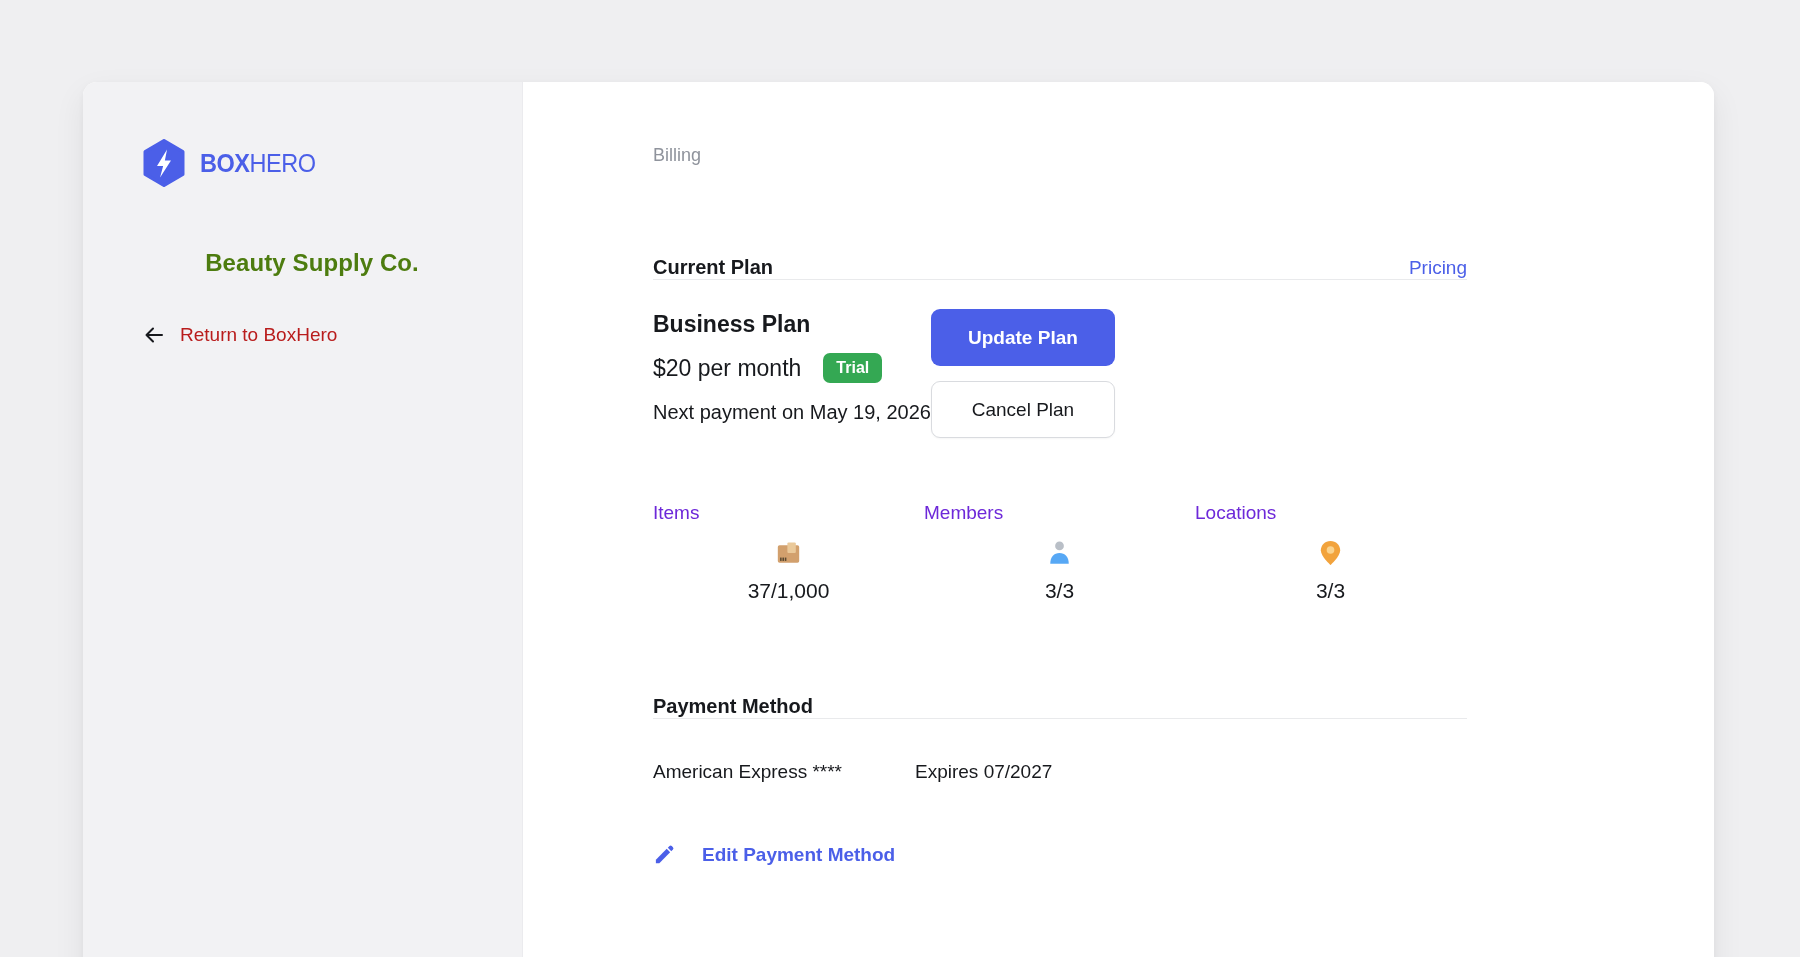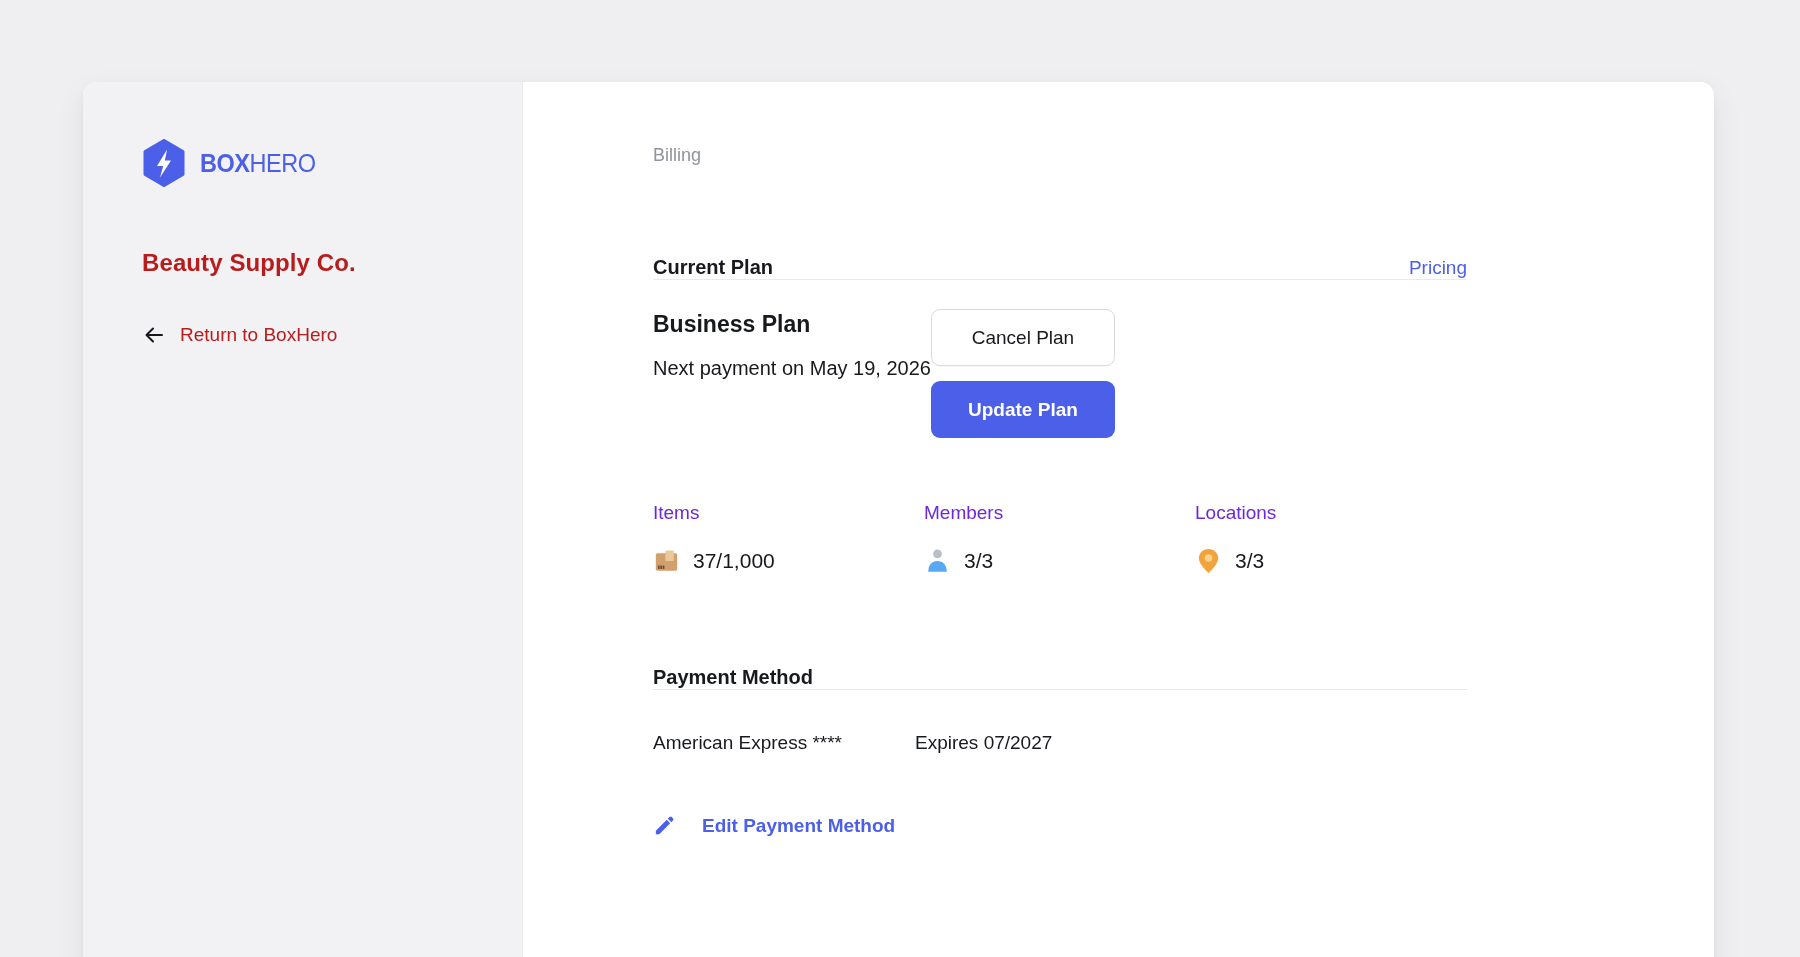--- a/index.html
+++ b/index.html
@@ -18,21 +18,21 @@
   
   .sidebar {
     width:440px; flex:0 0 440px; background:#f2f2f4;
     border-right:1px solid #ebebee; padding:57px 40px 0 59px;
   }
   .logo-row { display:flex; align-items:center; gap:14px; }
   .logo-hex { width:44px; height:48px; display:block; }
   .wordmark { font-size:25px; letter-spacing:-0.5px; color:var(--accent-blue,#4b5fe8); transform:scaleX(0.94); transform-origin:left center; white-space:nowrap; }
   .wordmark .b { font-weight:700; }
   .wordmark .h { font-weight:400; }
-  .company { margin-top:62px; font-size:24px; font-weight:700; color:#b91c1c; letter-spacing:0.1px; }
+  .company { margin-top:62px; font-size:24px; font-weight:700; color:#4d7c0f; letter-spacing:0.1px;text-align:center; }
   .return-link { margin-top:46px; display:flex; align-items:center; gap:14px; font-size:19px; color:#b91c1c; cursor:pointer; }
   .return-link svg { display:block; }
 
   
   .main { flex:1; background:#ffffff; padding:63px 0 0 130px; }
   .content { width:814px; }
   .page-title { font-size:18px; color:#8f939c; }
 
   .section-head {
     display:flex; justify-content:space-between; align-items:baseline;
@@ -55,21 +55,21 @@
   .plan-buttons { display:flex; flex-direction:column; gap:15px; }
   .btn { width:184px; height:57px; border-radius:9px; font-size:19px; cursor:pointer;
          font-family:"Liberation Sans",sans-serif; display:flex; align-items:center; justify-content:center; }
   .btn-primary { background:var(--accent-blue,#4b5fe8); color:#ffffff; font-weight:600; border:none; }
   .btn-secondary { background:#ffffff; color:#17191d; font-weight:500; border:1px solid #d9dbdf;
                    box-shadow:0 1px 2px rgba(20,22,30,0.04); }
 
   .usage-row { margin-top:64px; display:flex; }
   .usage-col { width:271px; }
   .usage-label { font-size:19px; color:#6d28d9; }
-  .usage-value { margin-top:23px; display:flex; align-items:center; gap:13px; font-size:21px; color:#17191d; }
+  .usage-value { margin-top:15px; display:flex; align-items:center; gap:13px; font-size:21px; color:#17191d;flex-direction:column; }
   .usage-value svg { display:block; }
 
   .section-head.payment { margin-top:92px; }
 
   .card-row { margin-top:42px; display:flex; align-items:center; font-size:19px; color:#17191d; }
   .card-name { width:262px; }
 
   .edit-link { margin-top:60px; display:flex; align-items:center; gap:26px;
                color:var(--accent-blue,#4b5fe8); font-size:19px; font-weight:600; cursor:pointer; }
   .edit-link svg { display:block; }
@@ -105,26 +105,30 @@
       <div class="page-title">Billing</div>
 
       <div class="section-head first">
         <span class="section-title">Current Plan</span>
         <a class="link">Pricing</a>
       </div>
 
       <div class="plan-row">
         <div>
           <div class="plan-name">Business Plan</div>
+          <div class="price-row">
+            <span class="price">$20 per month</span>
+            <span class="badge">Trial</span>
+          </div>
           <div class="next-payment">Next payment on May 19, 2026</div>
         </div>
 
         <div class="plan-buttons">
+          <button class="btn btn-primary">Update Plan</button>
           <button class="btn btn-secondary">Cancel Plan</button>
-          <button class="btn btn-primary">Update Plan</button>
         </div>
       </div>
 
       <div class="usage-row">
         <div class="usage-col">
           <div class="usage-label">Items</div>
           <div class="usage-value">
             <svg width="27" height="27" viewBox="0 0 24 24">
               <rect x="2.5" y="5.5" width="19" height="15.5" rx="1.5" fill="#d2a06d"></rect>
               <rect x="11" y="3" width="7.5" height="9.5" rx="1" fill="#eac99a"></rect>

